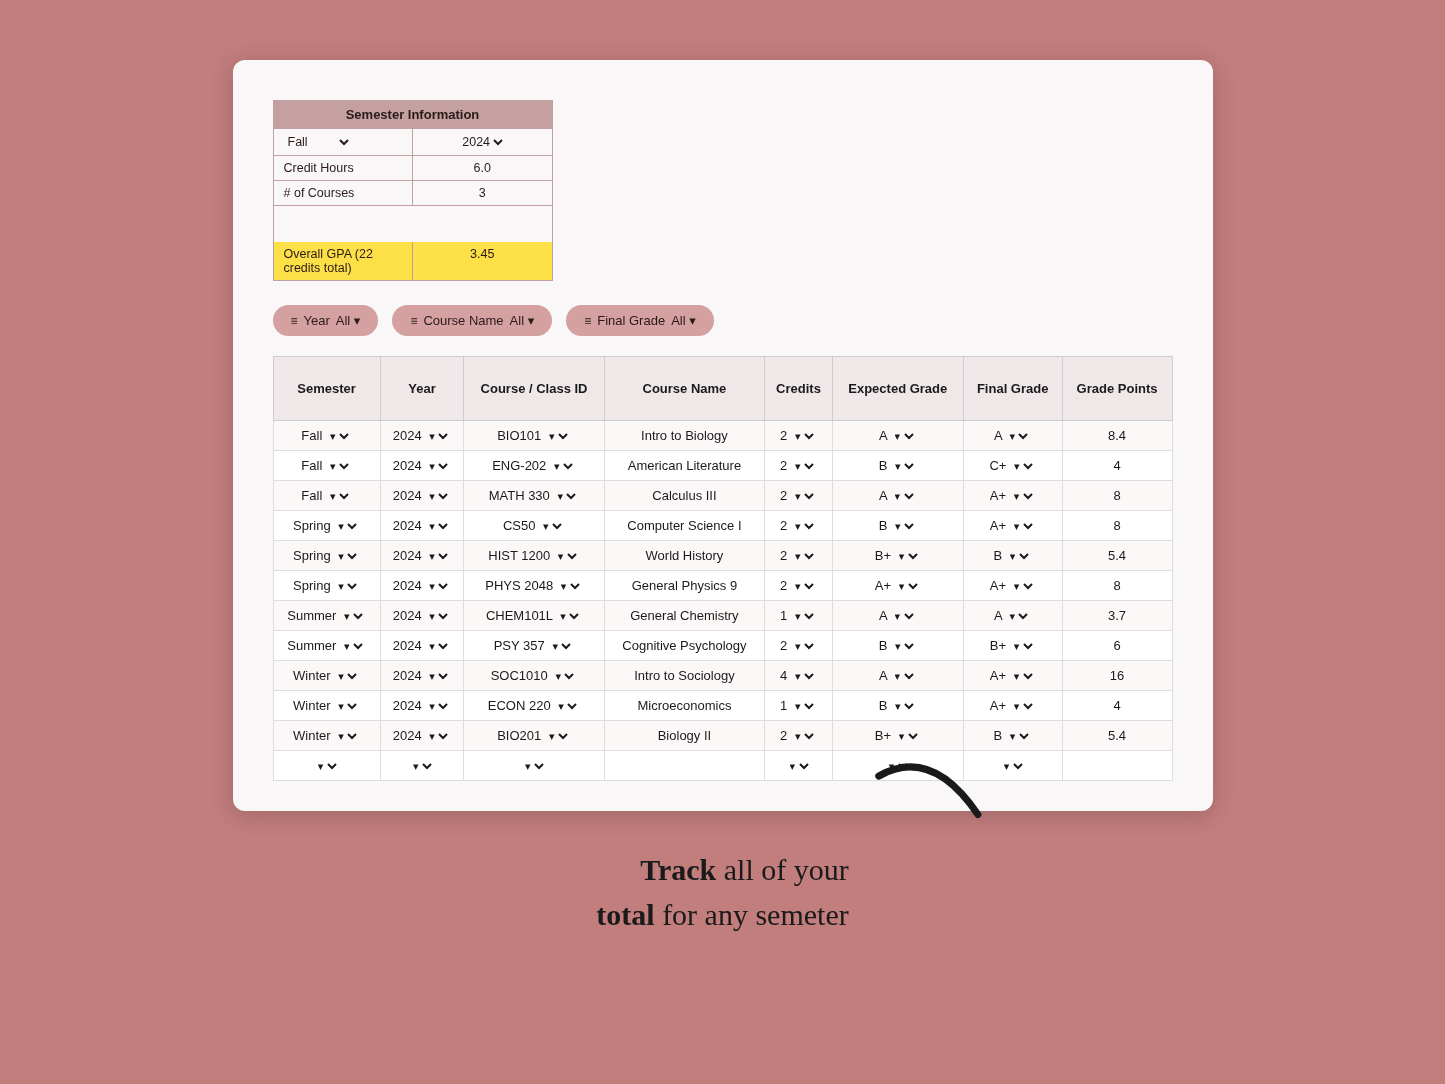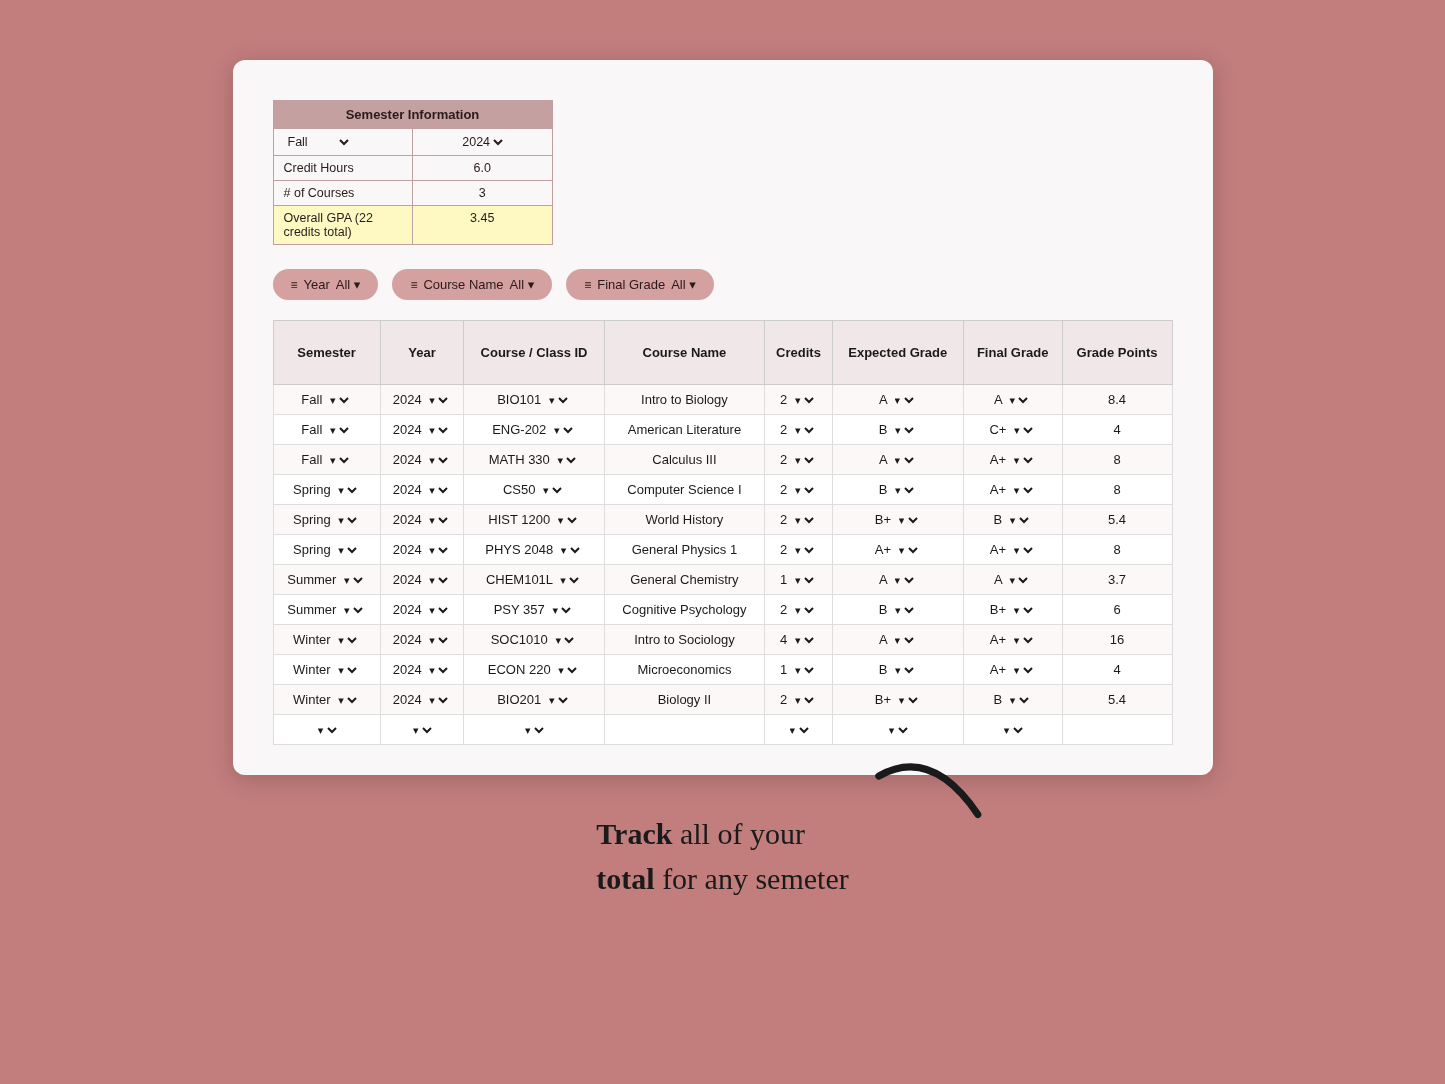--- a/index.html
+++ b/index.html
@@ -76,21 +76,22 @@
     .sem-info-row .cell select {
       border: none;
       background: transparent;
       font-size: 12.5px;
       font-family: Arial, sans-serif;
       color: #2a1a1a;
       cursor: pointer;
     }
 
     .sem-info-row.highlight .cell {
-      background: #fef9c3;
+      background: #fde047;
+      margin-top: 36px;
     }
 
     .filters-row {
       display: flex;
       gap: 14px;
       margin-bottom: 20px;
     }
 
     .filter-btn {
       background: #d4a0a0;
@@ -149,21 +150,21 @@
       cursor: pointer;
       width: auto;
     }
 
     .grade-table td.course-name {
       text-align: center;
     }
 
     .bottom-text {
       margin-top: 36px;
-      text-align: left;
+      text-align: right;
       font-size: 30px;
       font-family: 'Georgia', serif;
       color: #1a1a1a;
       line-height: 1.5;
     }
 
     .bottom-text strong {
       font-weight: 900;
     }
   </style>
@@ -286,21 +287,21 @@
           <td class="course-name">World History</td>
           <td>2 <select style="border:none;background:transparent;font-size:11px;cursor:pointer;"><option>▾</option></select></td>
           <td>B+ <select style="border:none;background:transparent;font-size:11px;cursor:pointer;"><option>▾</option></select></td>
           <td>B <select style="border:none;background:transparent;font-size:11px;cursor:pointer;"><option>▾</option></select></td>
           <td>5.4</td>
         </tr>
         <tr>
           <td>Spring <select style="border:none;background:transparent;font-size:11px;cursor:pointer;"><option>▾</option></select></td>
           <td>2024 <select style="border:none;background:transparent;font-size:11px;cursor:pointer;"><option>▾</option></select></td>
           <td>PHYS 2048 <select style="border:none;background:transparent;font-size:11px;cursor:pointer;"><option>▾</option></select></td>
-          <td class="course-name">General Physics 1</td>
+          <td class="course-name">General Physics 9</td>
           <td>2 <select style="border:none;background:transparent;font-size:11px;cursor:pointer;"><option>▾</option></select></td>
           <td>A+ <select style="border:none;background:transparent;font-size:11px;cursor:pointer;"><option>▾</option></select></td>
           <td>A+ <select style="border:none;background:transparent;font-size:11px;cursor:pointer;"><option>▾</option></select></td>
           <td>8</td>
         </tr>
         <tr>
           <td>Summer <select style="border:none;background:transparent;font-size:11px;cursor:pointer;"><option>▾</option></select></td>
           <td>2024 <select style="border:none;background:transparent;font-size:11px;cursor:pointer;"><option>▾</option></select></td>
           <td>CHEM101L <select style="border:none;background:transparent;font-size:11px;cursor:pointer;"><option>▾</option></select></td>
           <td class="course-name">General Chemistry</td>

